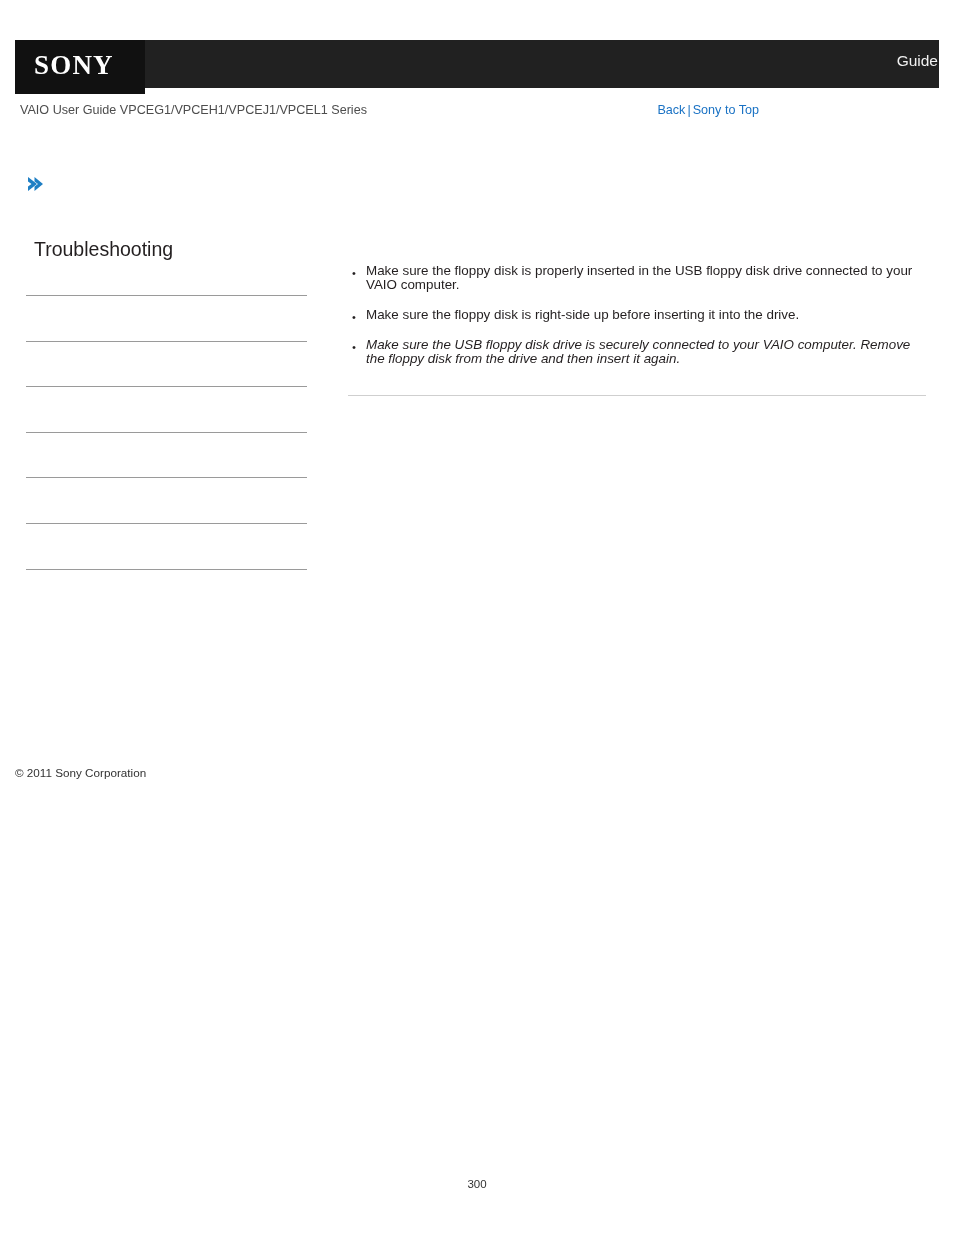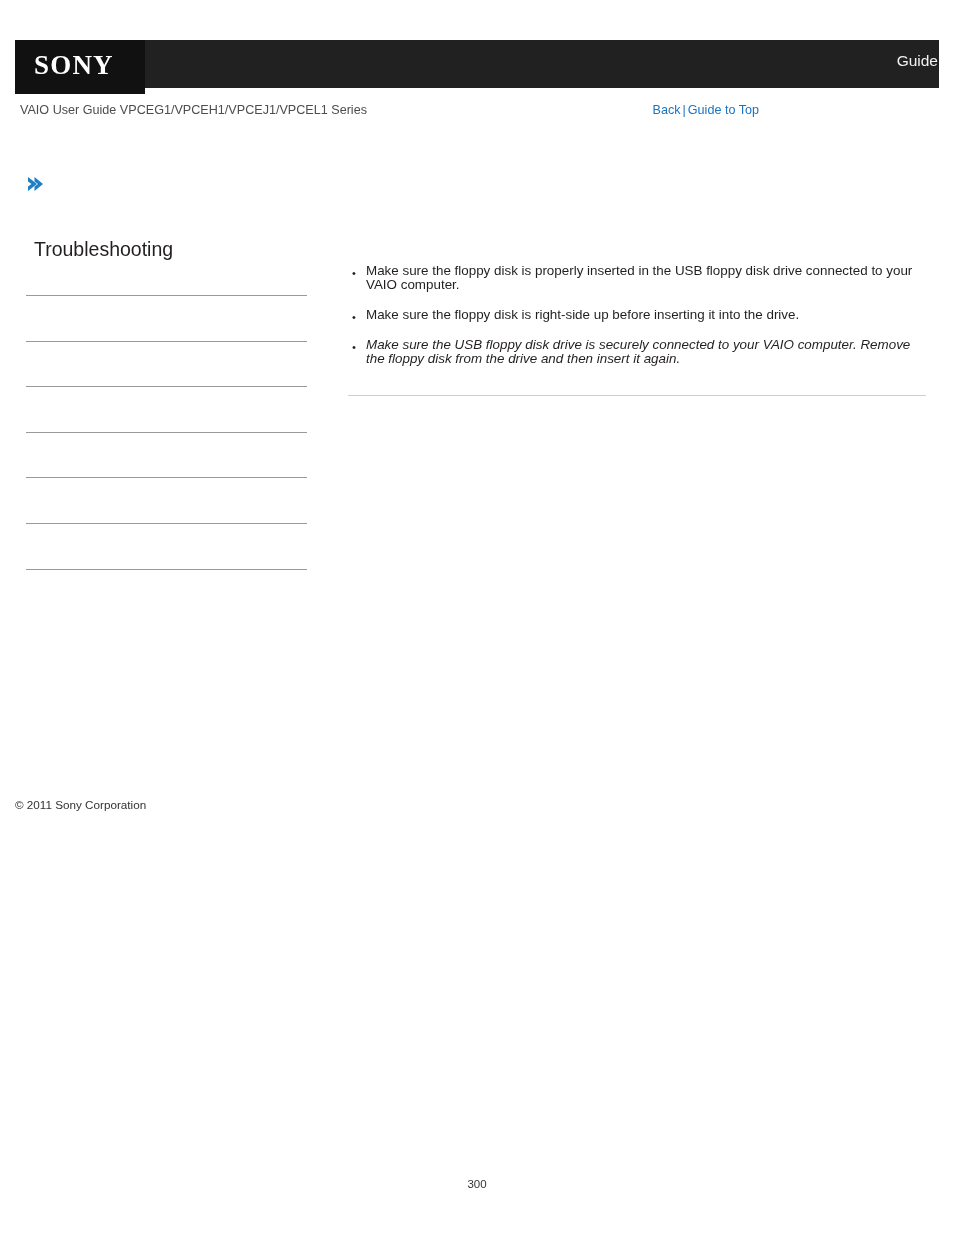--- a/index.html
+++ b/index.html
@@ -143,21 +143,21 @@
     white-space: nowrap;
     cursor: pointer;
   }
   .side-item:first-child {
     height: 34px;
     line-height: 34px;
   }
   .copyright {
     position: absolute;
     left: 15px;
-    top: 570px;
+    top: 538px;
     font-size: 11.7px;
     color: #333333;
     line-height: 14px;
     white-space: nowrap;
   }
 
   
   .content {
     position: absolute;
     left: 348px;
@@ -210,21 +210,21 @@
 <body>
 
 <div class="header-bar"></div>
 <div class="sony-block"></div>
 <div class="sony-logo">SONY</div>
 <a class="search-link">Guide</a>
 
 <div class="subheader">
   <div class="guide-title">VAIO User Guide VPCEG1/VPCEH1/VPCEJ1/VPCEL1 Series</div>
   <div class="nav-links">
-    <a>Back</a><span class="nav-sep">|</span><a>Guide to Top</a>
+    <a>Back</a><span class="nav-sep">|</span><a>Sony to Top</a>
   </div>
 </div>
 
 <span class="arrow-icon">
   <svg width="20" height="20" viewBox="0 0 20 20" xmlns="http://www.w3.org/2000/svg">
     <path d="M3 3 L12 10 L3 17 L3 12.5 L6.5 10 L3 7.5 Z" fill="#1f7fc4"></path>
     <path d="M9.5 3 L18 10 L9.5 17 L9.5 12.5 L13 10 L9.5 7.5 Z" fill="#1f7fc4"></path>
   </svg>
 </span>
 

